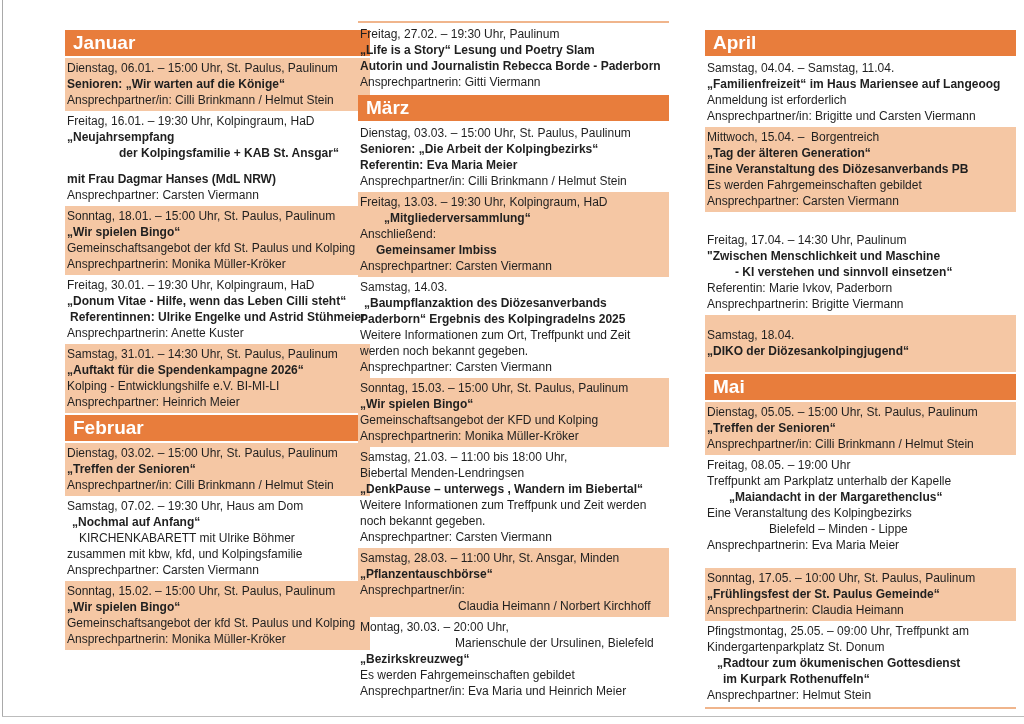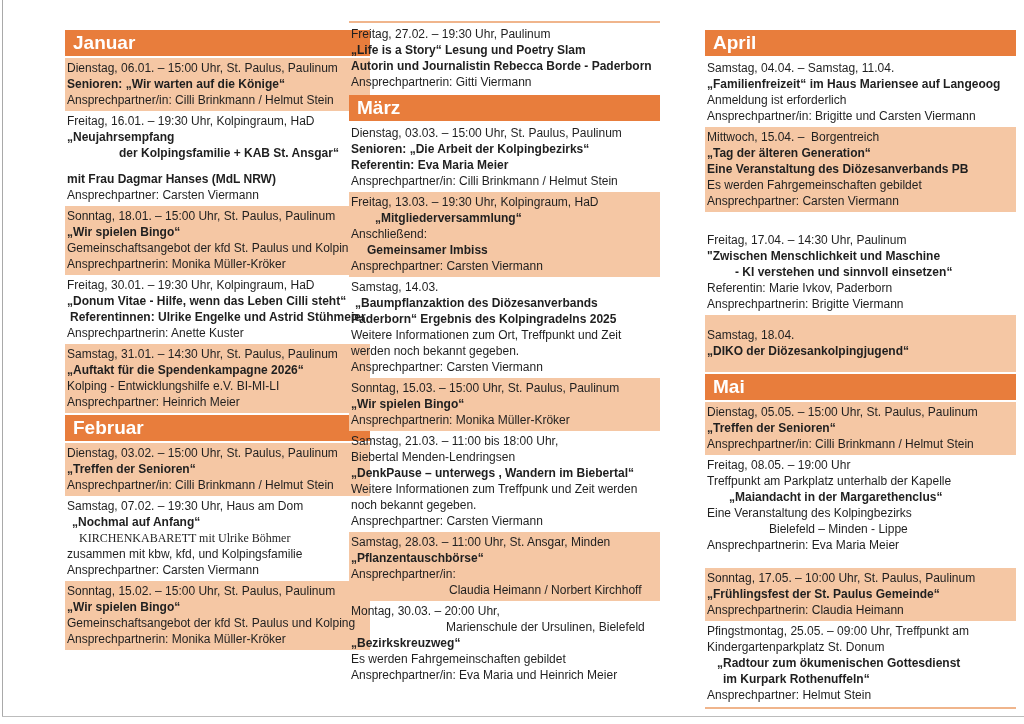--- a/index.html
+++ b/index.html
@@ -27,21 +27,21 @@
     left: 2px; top: 716px;
     width: 1022px; height: 1px;
     background: #bcbcbc;
   }
   .col {
     position: absolute;
     font-size: 12px;
     line-height: 16px;
   }
   #col0 { left: 21px;  top: 28px; width: 305px; margin-left: 44px; }
-  #col1 { left: 349px; top: 20px; width: 311px; }
+  #col1 { left: 358px; top: 20px; width: 311px; }
   #col2 { left: 705px; top: 28px; width: 311px; }
   .month-bar {
     background: var(--header-bg, #E87D3C);
     color: #ffffff;
     font-weight: bold;
     font-size: 19px;
     line-height: 26px;
     height: 26px;
     padding-left: 8px;
     margin: 2px 0 2px 0;
@@ -106,21 +106,21 @@
       </div>
       <div class="month-bar">Februar</div>
       <div class="event shaded">
         <div class="line">Dienstag, 03.02. – 15:00 Uhr, St. Paulus, Paulinum</div>
         <div class="line b">„Treffen der Senioren“</div>
         <div class="line">Ansprechpartner/in: Cilli Brinkmann / Helmut Stein</div>
       </div>
       <div class="event">
         <div class="line">Samstag, 07.02. – 19:30 Uhr, Haus am Dom</div>
         <div class="line b" style="padding-left: 5px;">„Nochmal auf Anfang“</div>
-        <div class="line" style="padding-left: 12px; font-family: Liberation Serif, serif;">KIRCHENKABARETT mit Ulrike Böhmer</div>
+        <div class="line" style="padding-left: 12px;">KIRCHENKABARETT mit Ulrike Böhmer</div>
         <div class="line"><span>zusammen mit </span><span class="b">kbw, kfd, und Kolpingsfamilie</span></div>
         <div class="line">Ansprechpartner: Carsten Viermann</div>
       </div>
       <div class="event shaded">
         <div class="line">Sonntag, 15.02. – 15:00 Uhr, St. Paulus, Paulinum</div>
         <div class="line b">„Wir spielen Bingo“</div>
         <div class="line">Gemeinschaftsangebot der kfd St. Paulus und Kolping</div>
         <div class="line">Ansprechpartnerin: Monika Müller-Kröker</div>
       </div>
     </div>
@@ -149,20 +149,21 @@
       <div class="event">
         <div class="line">Samstag, 14.03.</div>
         <div class="line b" style="padding-left: 4px;">„Baumpflanzaktion des Diözesanverbands</div>
         <div class="line b">Paderborn“ Ergebnis des Kolpingradelns 2025</div>
         <div class="line">Weitere Informationen zum Ort, Treffpunkt und Zeit werden noch bekannt gegeben.</div>
         <div class="line">Ansprechpartner: Carsten Viermann</div>
       </div>
       <div class="event shaded">
         <div class="line">Sonntag, 15.03. – 15:00 Uhr, St. Paulus, Paulinum</div>
         <div class="line b">„Wir spielen Bingo“</div>
+        <div class="line">Gemeinschaftsangebot der KFD und Kolping</div>
         <div class="line">Ansprechpartnerin: Monika Müller-Kröker</div>
       </div>
       <div class="event">
         <div class="line">Samstag, 21.03. – 11:00 bis 18:00 Uhr,</div>
         <div class="line">Biebertal Menden-Lendringsen</div>
         <div class="line b">„DenkPause – unterwegs , Wandern im Biebertal“</div>
         <div class="line">Weitere Informationen zum Treffpunk und Zeit werden noch bekannt gegeben.</div>
         <div class="line">Ansprechpartner: Carsten Viermann</div>
       </div>
       <div class="event shaded">

